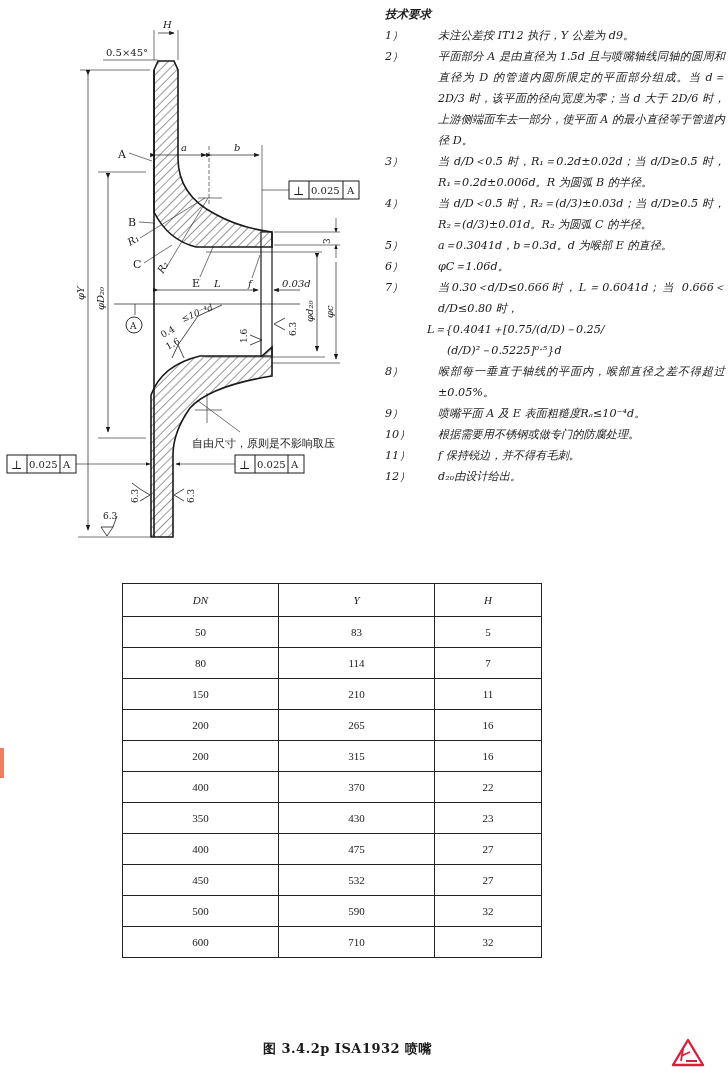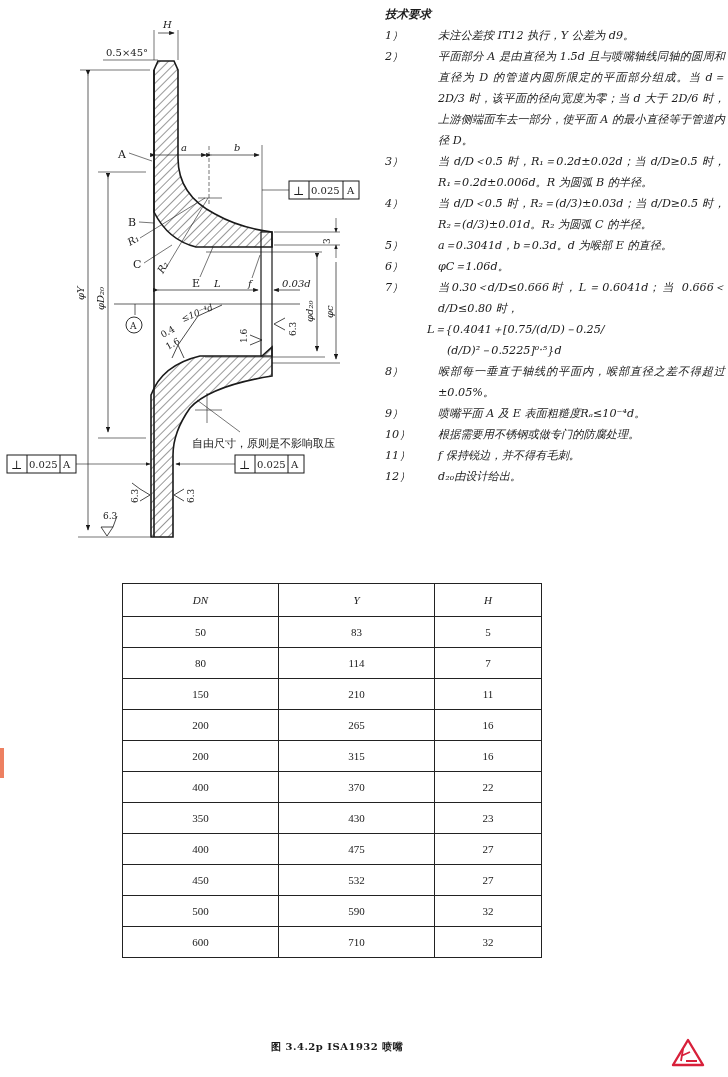--- a/index.html
+++ b/index.html
@@ -11,21 +11,21 @@
   .req-title { font-weight: bold; font-size: 11.5px; margin-left: 0; }
   .req-item { display: flex; }
   .req-num { flex: 0 0 26px; }
   .req-text { flex: 1; text-align: justify; margin-left: 27px; }
   .req-formula { padding-left: 42px; }
   .req-formula2 { padding-left: 62px; }
   table.spec { position: absolute; left: 122px; top: 583px; width: 420px; border-collapse: collapse;
                font-family: Liberation Serif, serif; font-size: 11px; }
   table.spec th, table.spec td { border: 1.3px solid #222; height: 30px; text-align: center; font-weight: normal; padding: 0; }
   table.spec th { font-style: italic; height: 32px; }
-  .caption { position: absolute; left: 271px; top: 1040px; font-size: 10px; font-weight: bold; letter-spacing: 0.5px; }
+  .caption { position: absolute; left: 263px; top: 1040px; font-size: 13px; font-weight: bold; letter-spacing: 0.5px; }
   .logo { position: absolute; left: 670px; top: 1037px; width: 36px; height: 32px; }
   .edge-mark { position: absolute; left: 0; top: 748px; width: 4px; height: 30px; background: #e8603a; opacity: 0.8; }
 </style>
 </head>
 <body>
 
 <div class="drawing">
 <svg viewBox="0 0 380 550" xmlns="http://www.w3.org/2000/svg" font-family="DejaVu Serif, serif" font-size="10" fill="#1a1a1a">
   <defs>
     <pattern id="hatch" width="6" height="6" patternUnits="userSpaceOnUse" patternTransform="rotate(45)">

